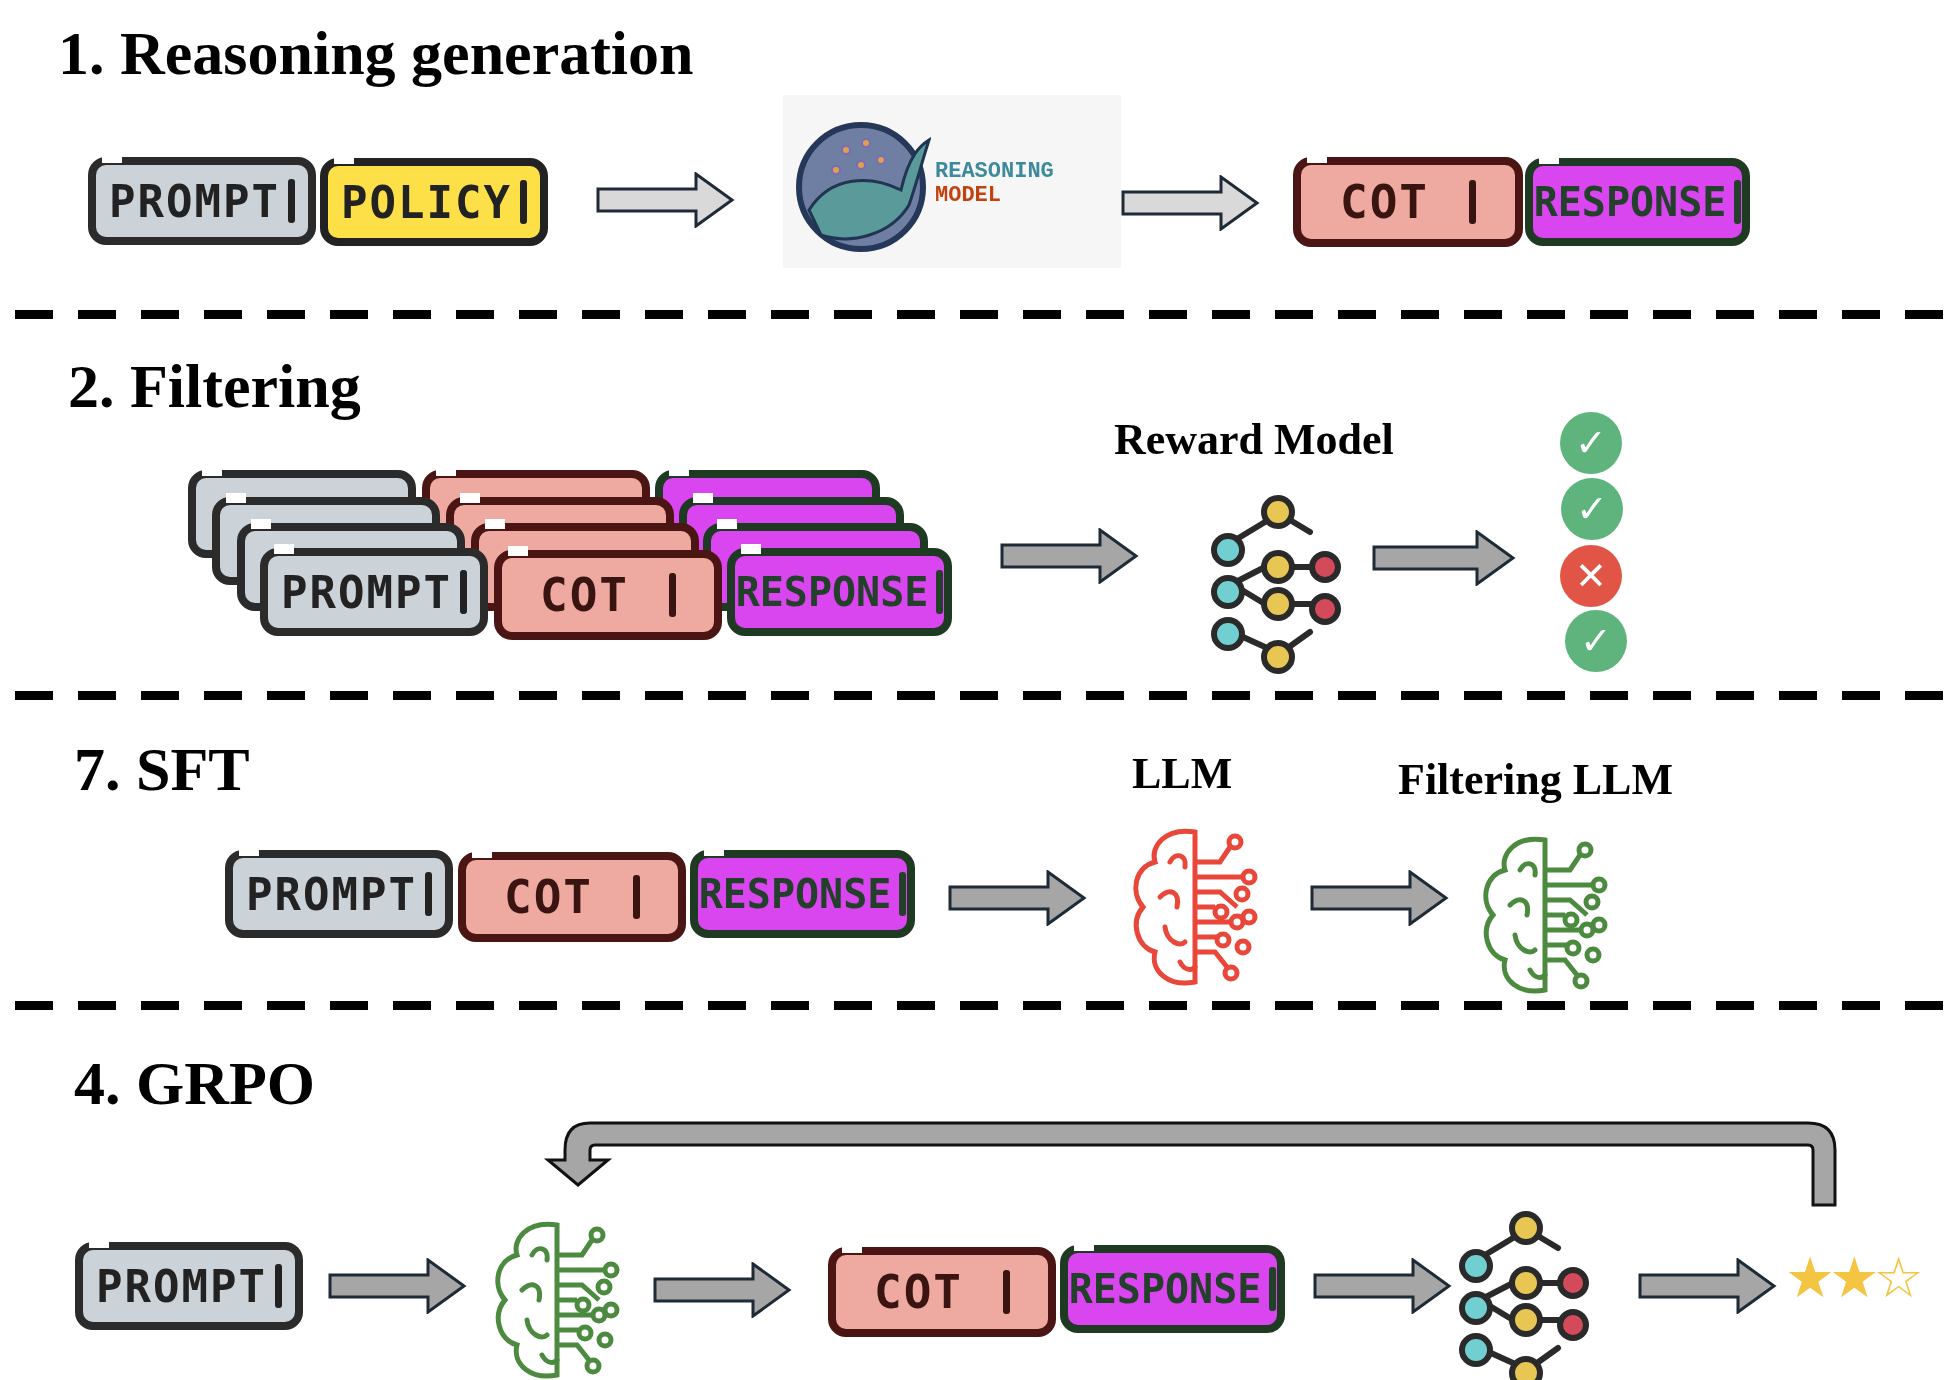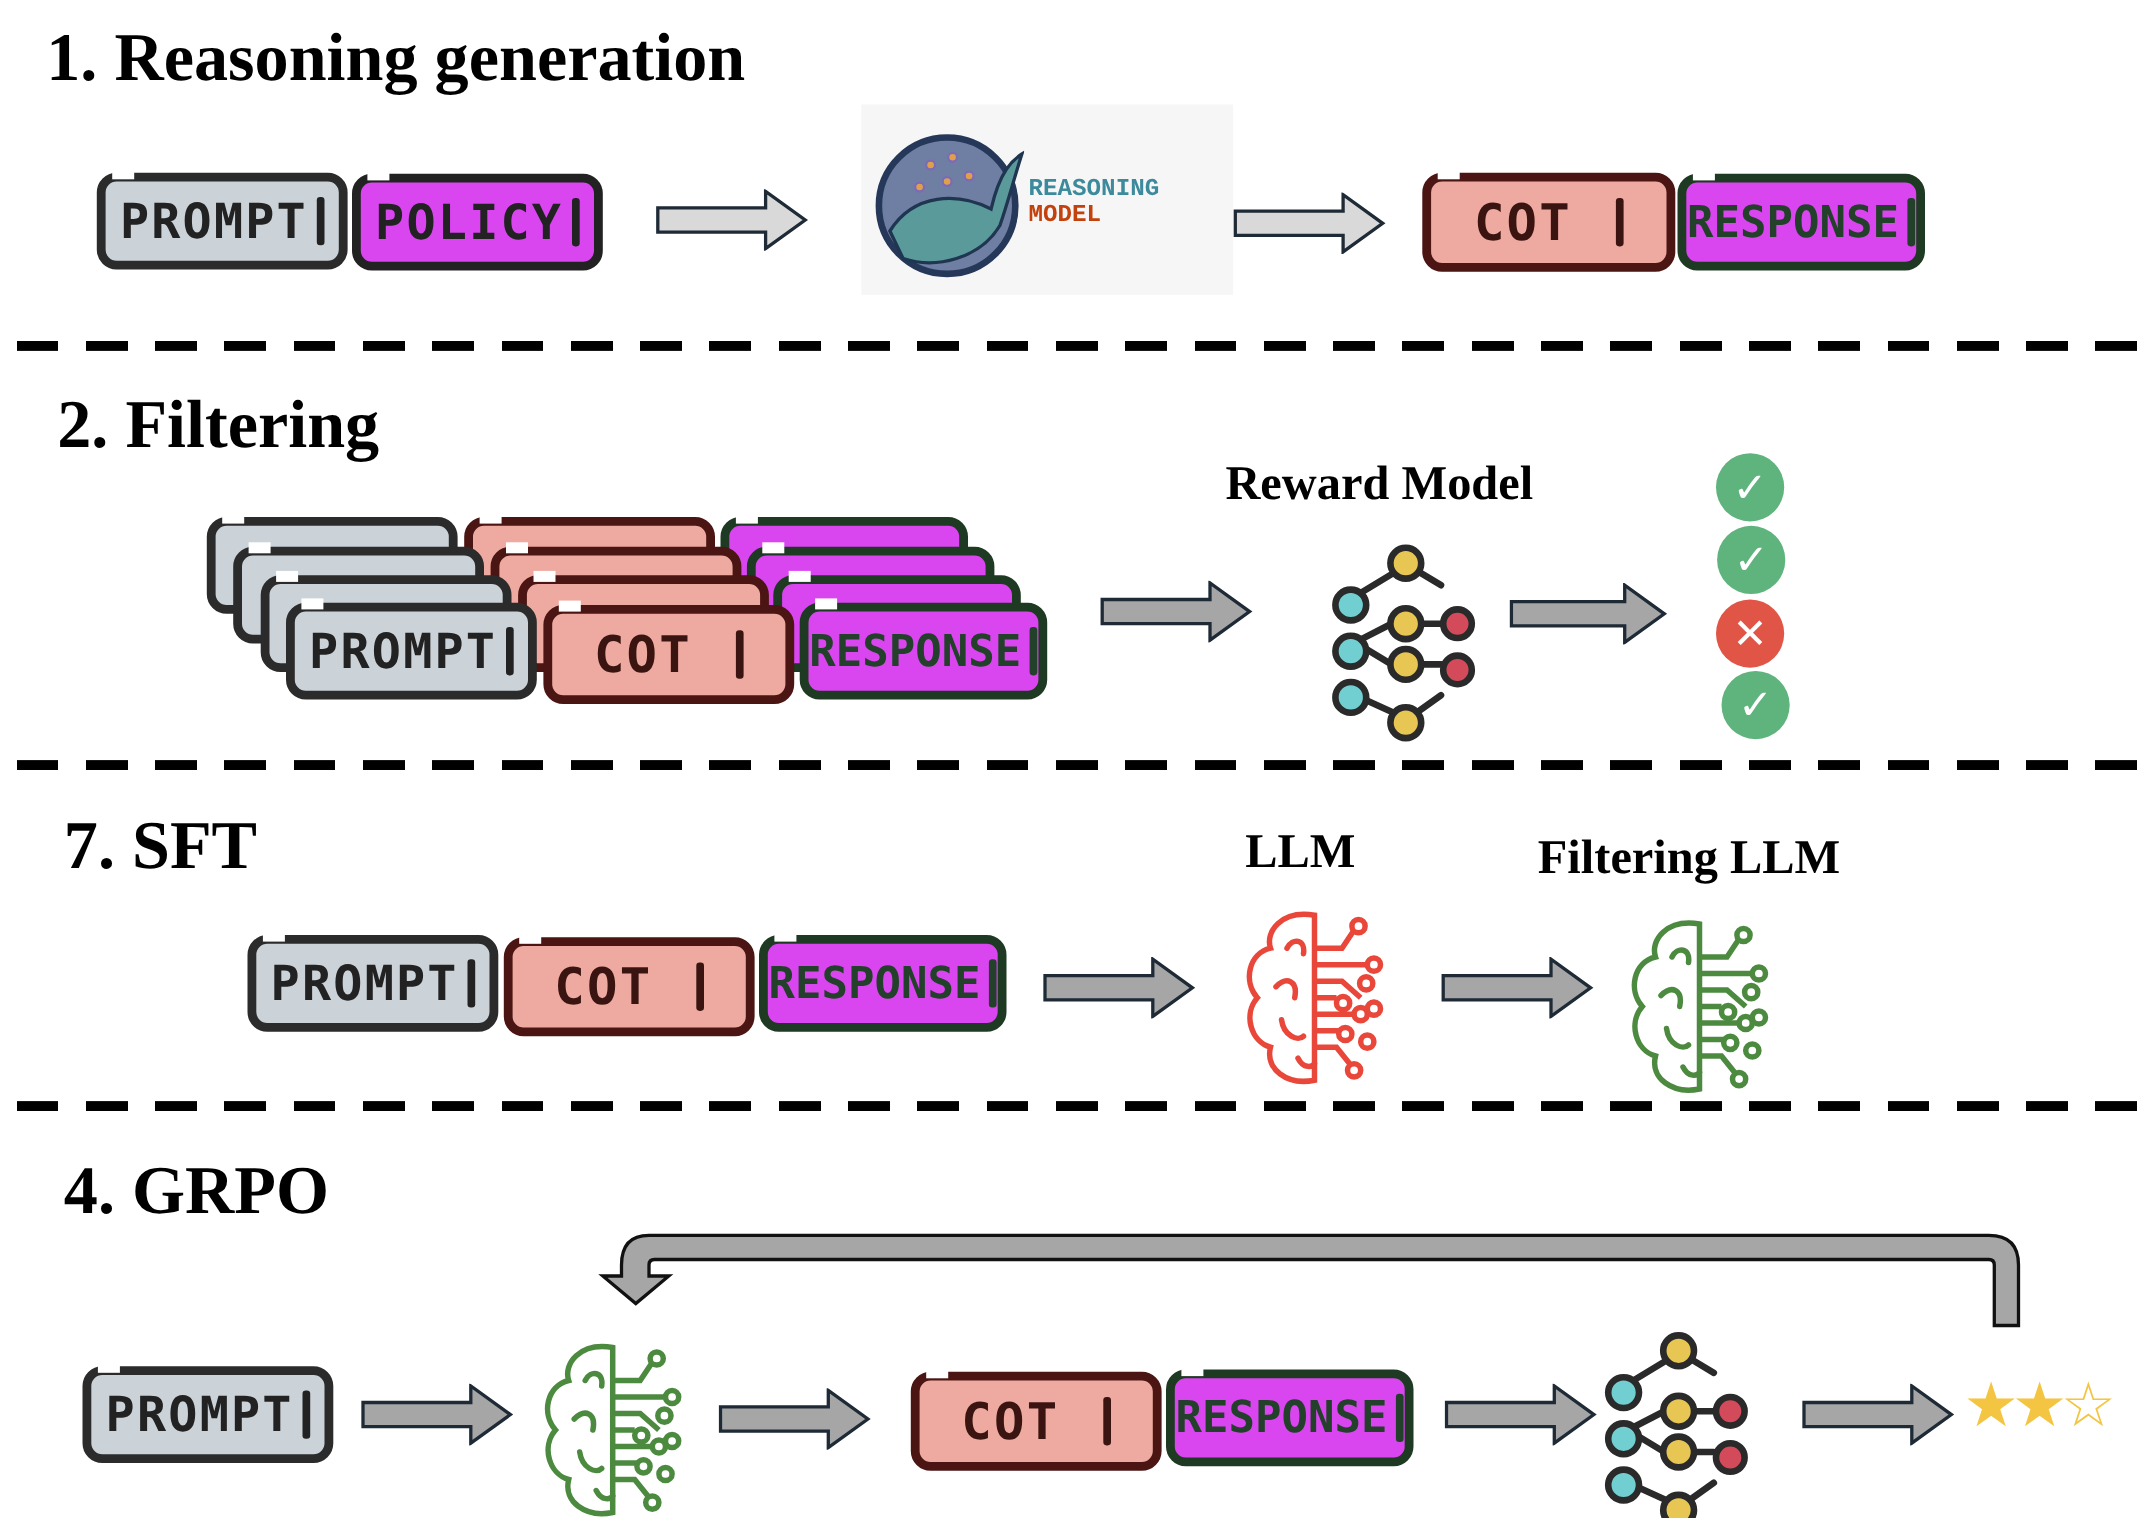--- a/index.html
+++ b/index.html
@@ -1,28 +1,28 @@
 <!DOCTYPE html>
 <html><head>
 <meta charset="utf-8">
 <style>
   html,body{margin:0;padding:0;background:#fff;}
   body{width:1950px;height:1380px;position:relative;overflow:hidden;font-family:"Liberation Serif",serif;}
   .abs{position:absolute;}
-  .title{font-family:"Liberation Serif",serif;font-weight:bold;font-size:62px;color:#000;white-space:nowrap;line-height:1;}
+  .title{font-family:"Liberation Serif",serif;font-weight:bold;font-size:62px;color:#000;white-space:nowrap;line-height:1;margin-left:16px;}
   .label{font-family:"Liberation Serif",serif;font-weight:bold;font-size:44px;color:#000;white-space:nowrap;line-height:1;}
   .dash{position:absolute;left:15px;width:1930px;height:9px;
         background:repeating-linear-gradient(90deg,#000 0 38px,transparent 38px 63px);}
   .tok{position:absolute;box-sizing:border-box;border:8px solid #8b5cf6;border-radius:18px;
        display:flex;align-items:center;justify-content:center;
        font-family:"DejaVu Sans Mono",monospace;font-weight:bold;letter-spacing:2px;}
   .tok::before{content:"";position:absolute;top:-12px;left:6px;width:20px;height:10px;background:#fff;}
   .tok .cursor{display:inline-block;width:7px;height:60%;background:currentColor;margin-left:8px;border-radius:3px;}
   .prompt{background:#cbd3d9;border-color:#2b2b2b;color:#222;}
-  .policy{background:#d946ef;border-color:#222;color:#222;}
+  .policy{background:#fde047;border-color:#222;color:#222;}
   .cot{background:#eeaaa0;border-color:#4a1512;color:#3a1410;}
   .resp{background:#d946ef;border-color:#1f3a22;color:#23402a;}
   .arrow{position:absolute;}
   .whale{position:absolute;background:#f6f6f6;}
   .check{position:absolute;width:62px;height:62px;border-radius:50%;display:flex;align-items:center;justify-content:center;color:#fff;font-family:"DejaVu Sans",sans-serif;font-weight:bold;font-size:38px;}
   .stars{font-family:"DejaVu Sans",sans-serif;font-size:56px;color:#f4c542;letter-spacing:-6px;white-space:nowrap;}
 </style>
 </head>
 <body>
 

